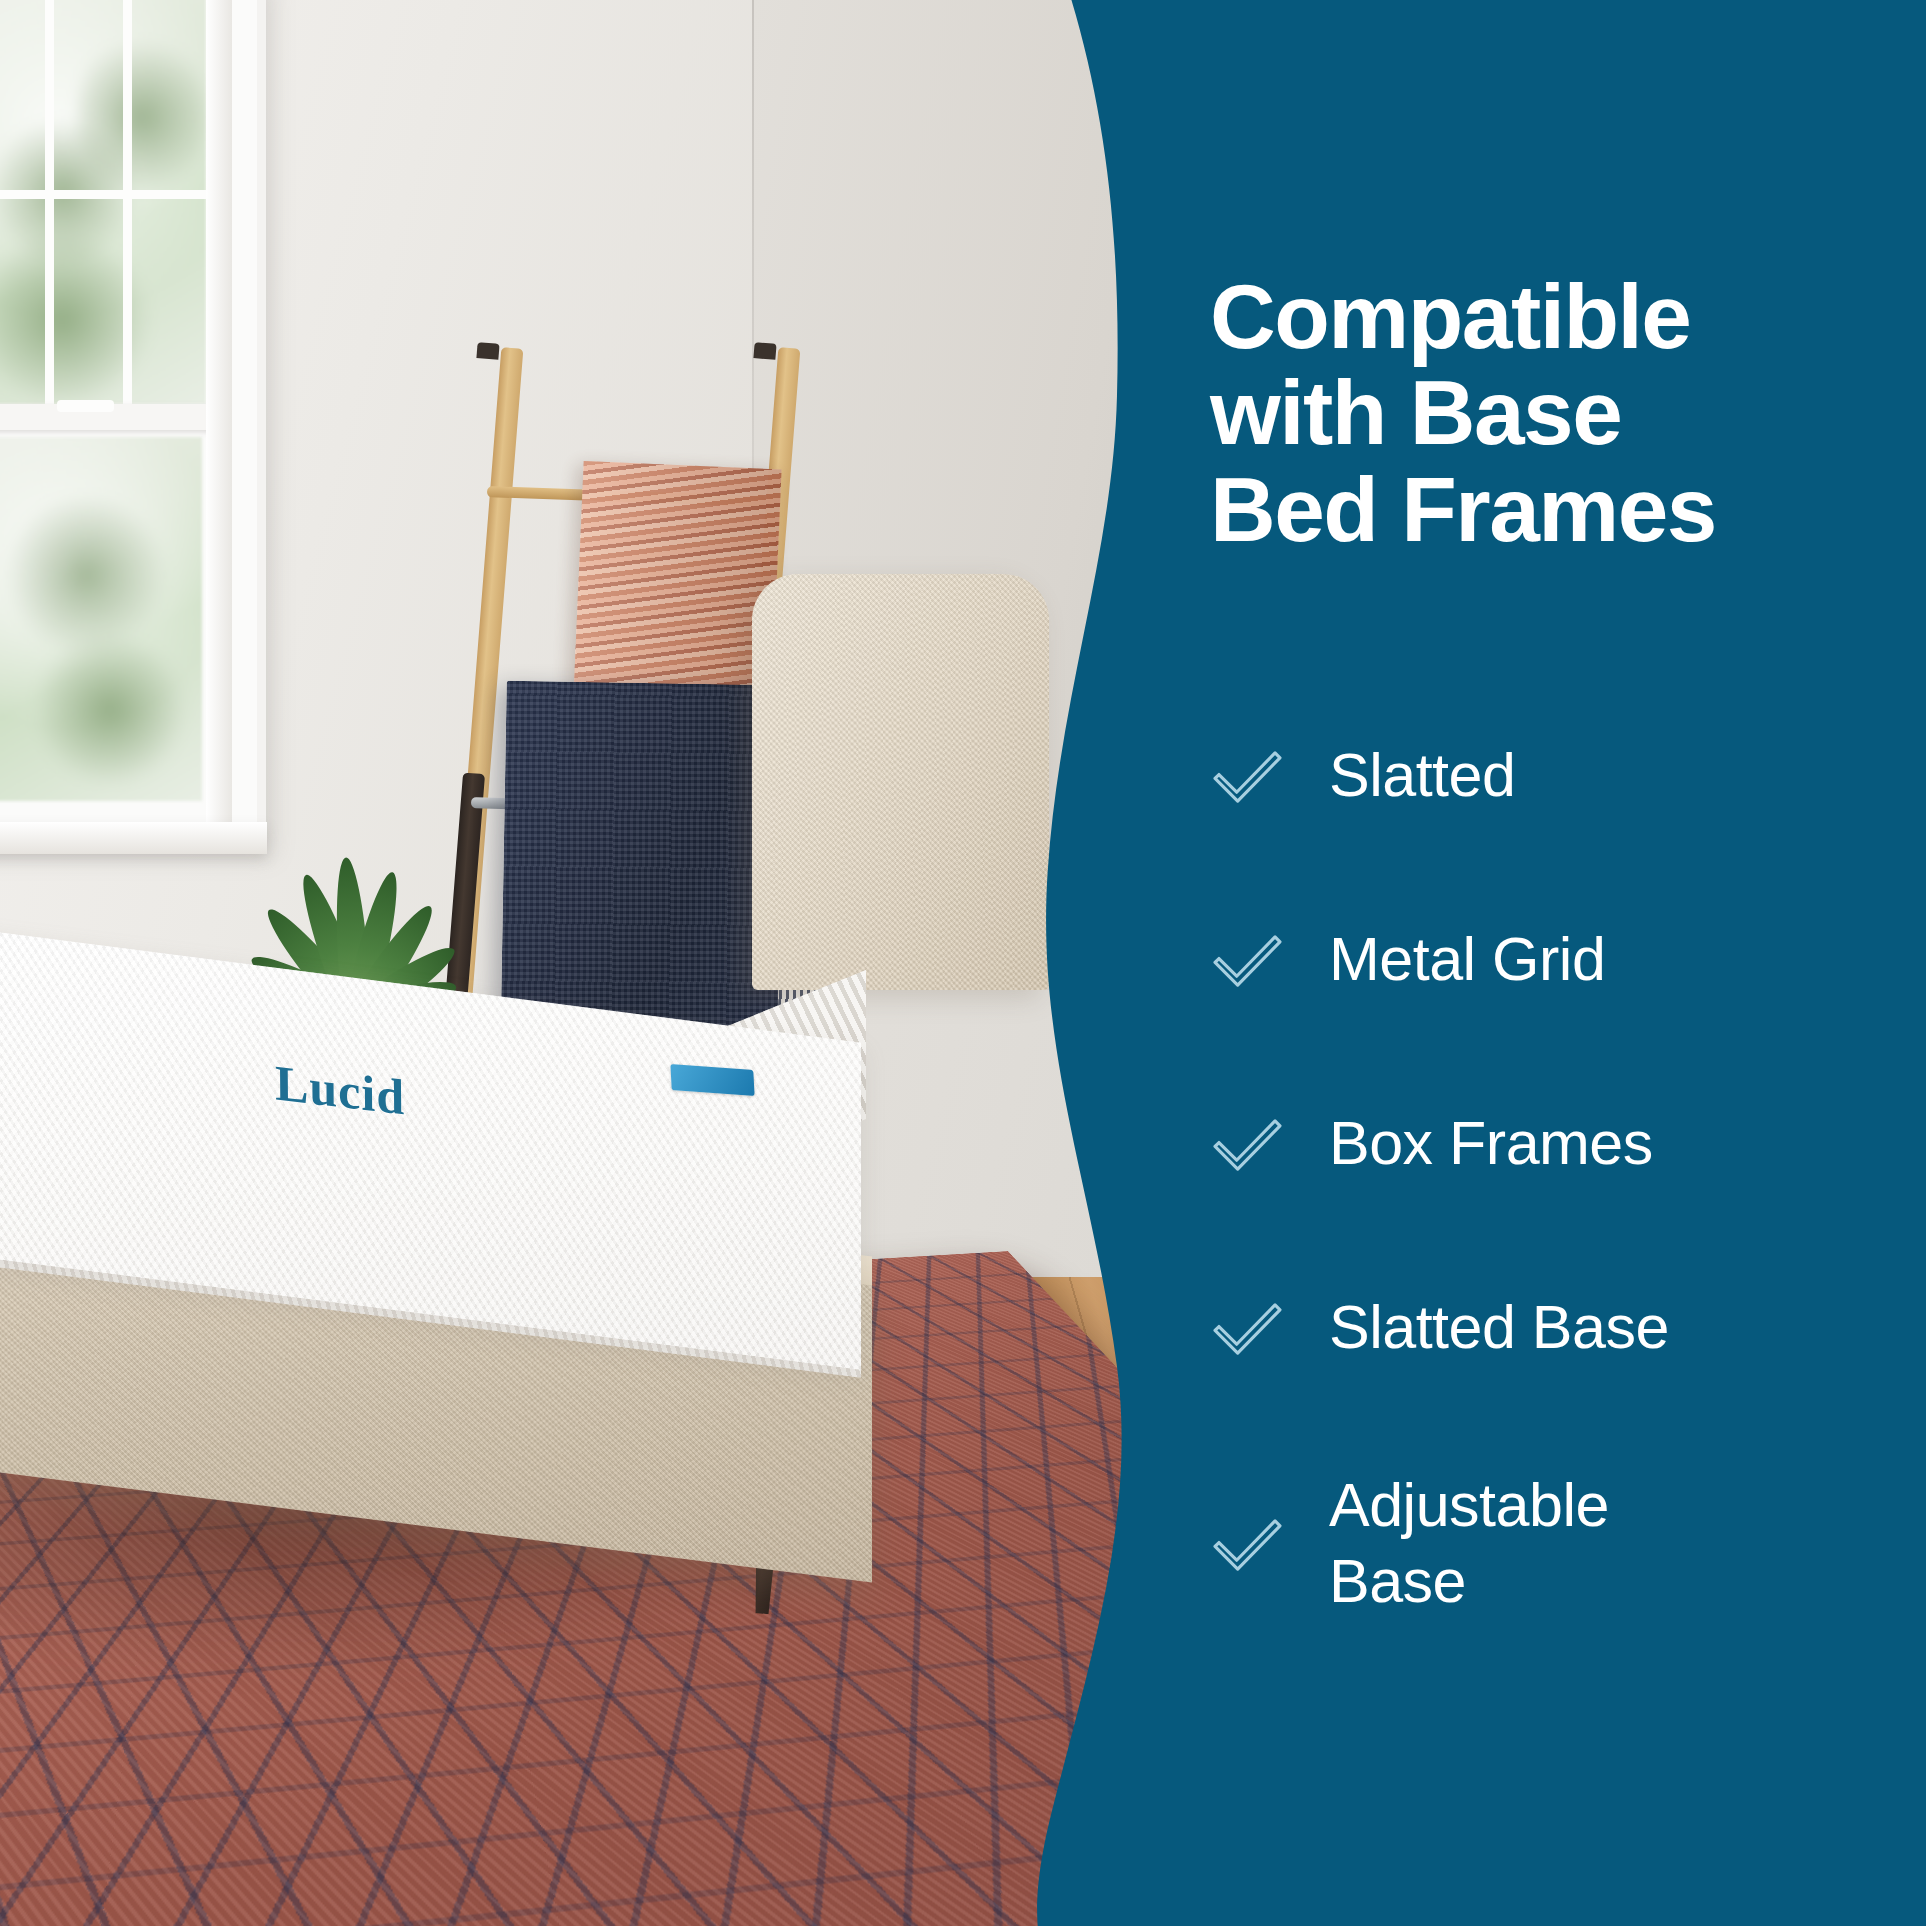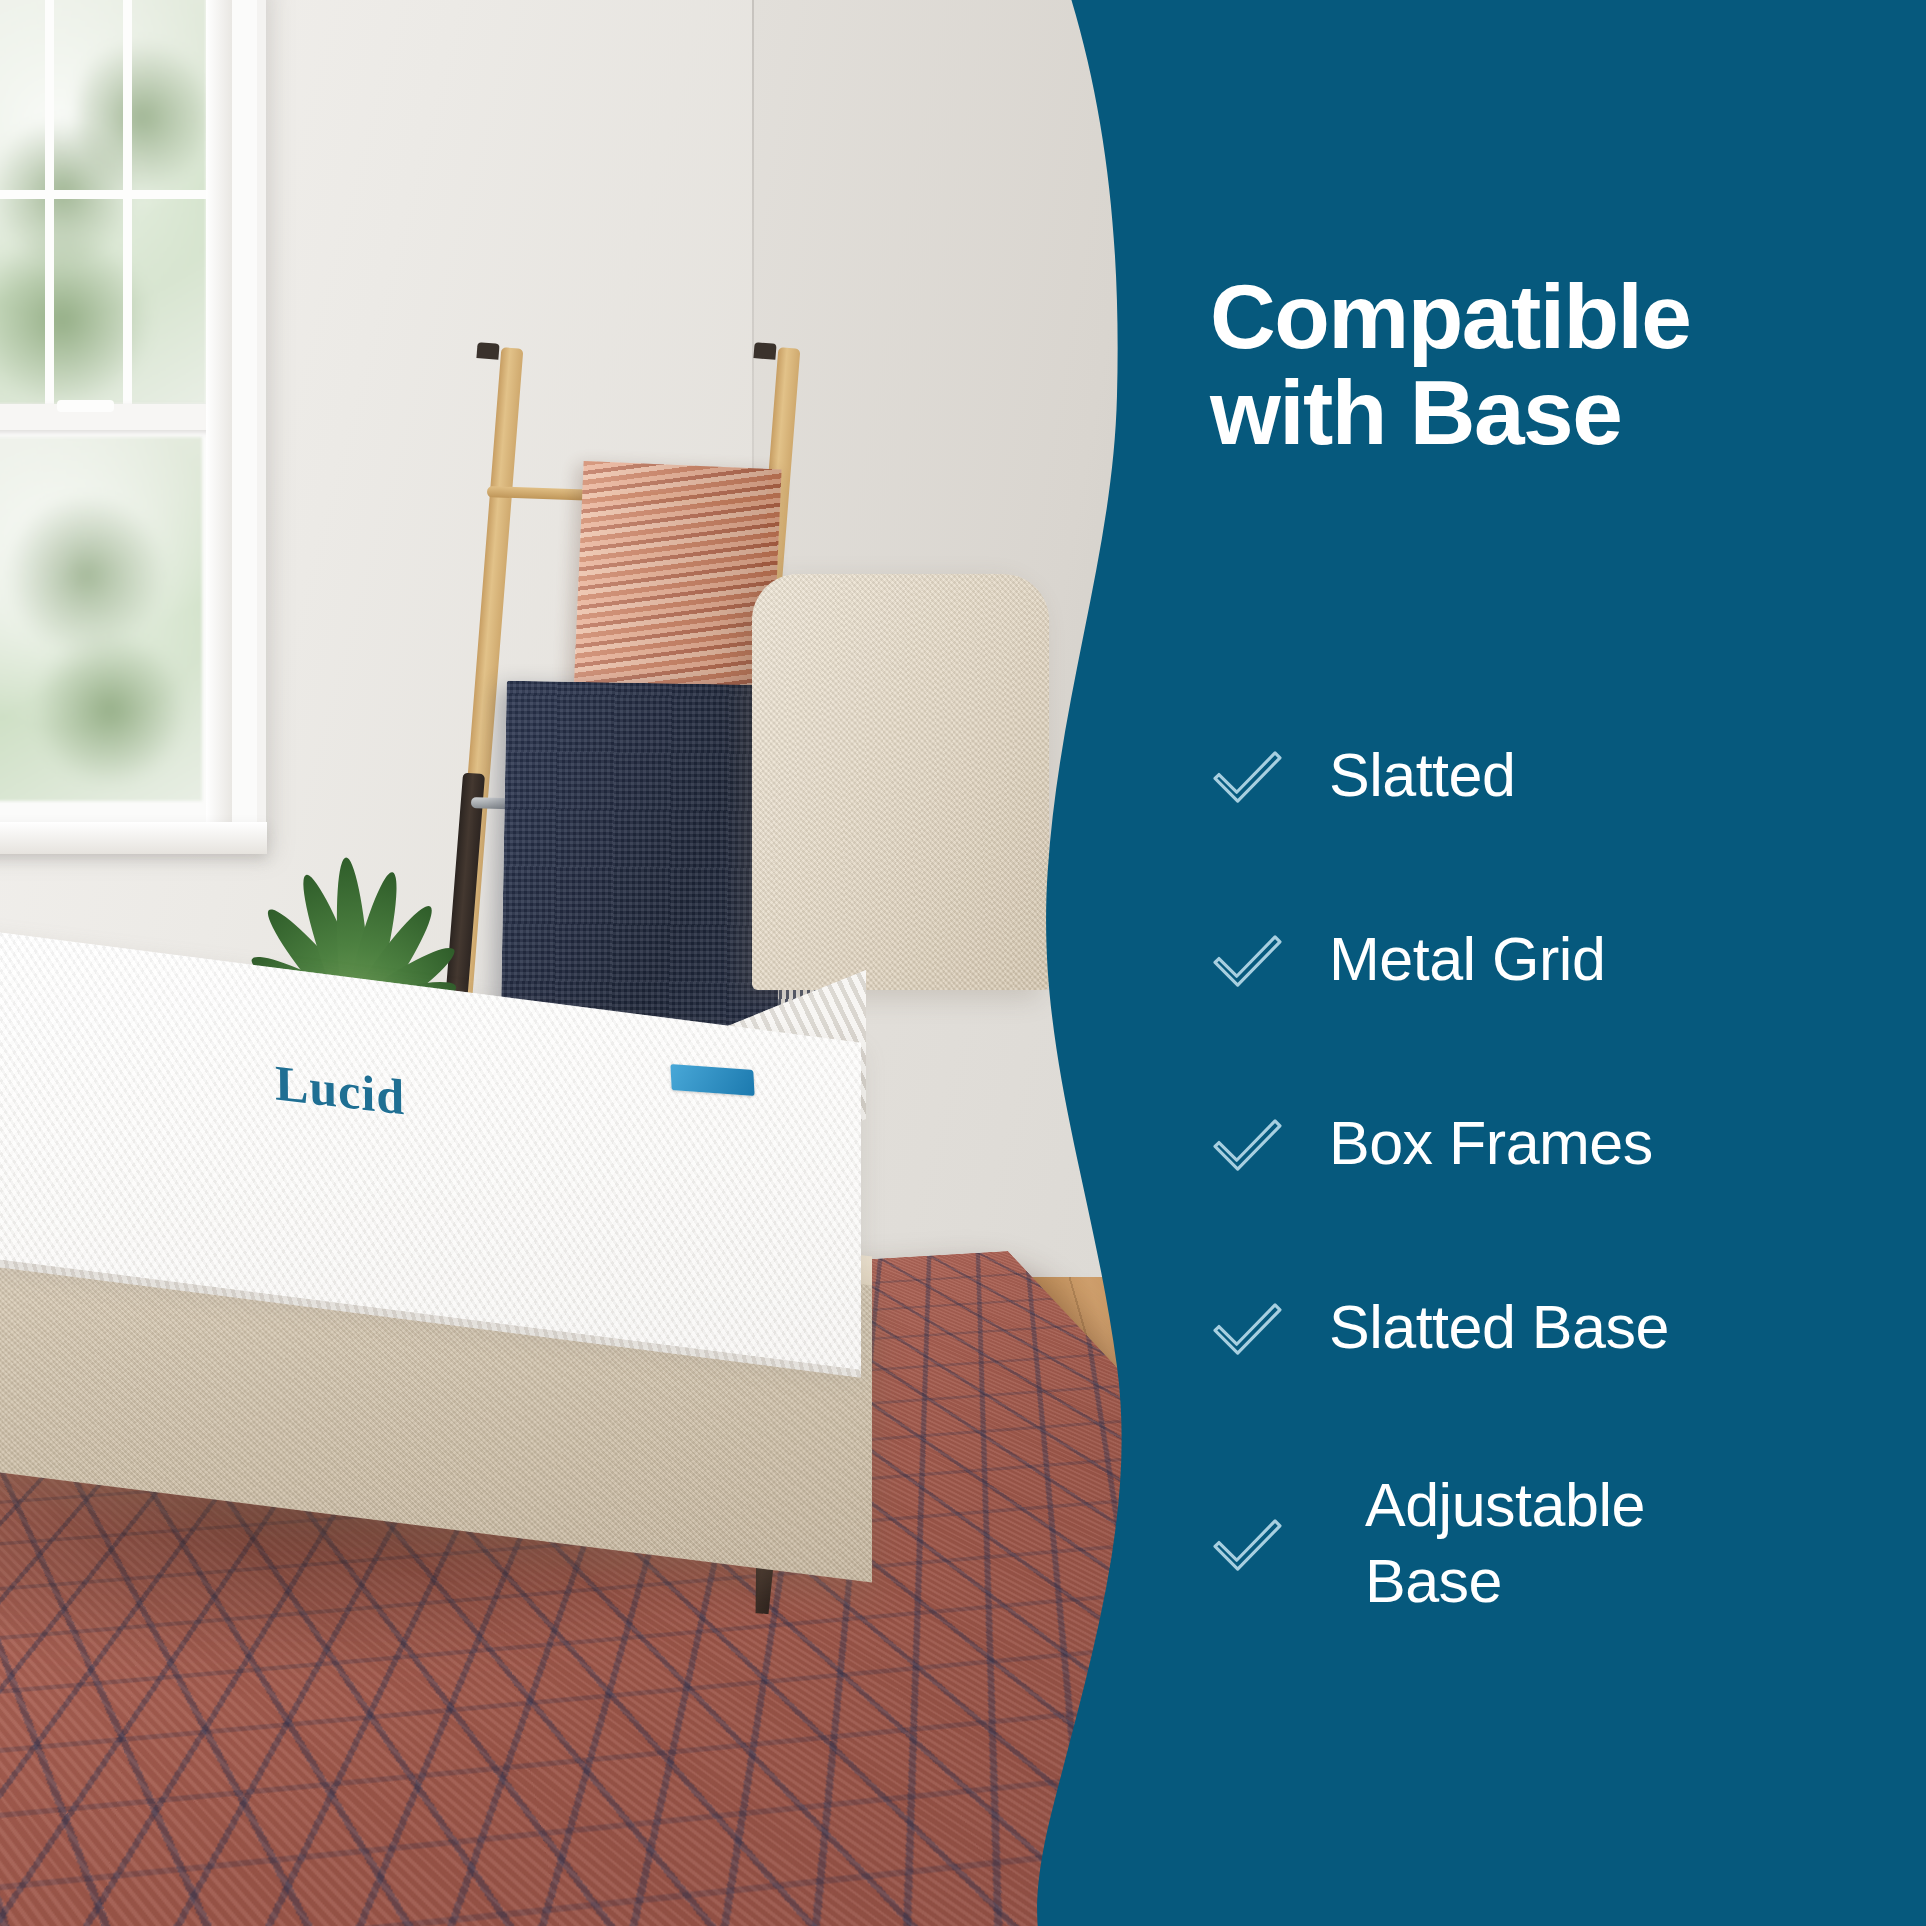--- a/index.html
+++ b/index.html
@@ -265,21 +265,21 @@
     letter-spacing:-1.5px;
   }
   .feature-list{
     position:absolute;left:0;top:683px;width:693px;
   }
   .feature-item{
     position:relative;
     display:flex;align-items:center;
     height:184px;
   }
-  .feature-item.two-line{height:248px;gap:36px;}
+  .feature-item.two-line{height:248px;}
   .check{
     width:75px;height:61px;flex:0 0 75px;margin-right:44px;
   }
   .feature-label{
     color:#ffffff;
     font-size:61px;line-height:1.25;font-weight:400;
     letter-spacing:-0.5px;
     white-space:pre-line;
   }
 </style>
@@ -365,20 +365,21 @@
              C1148,1530 1100,1680 1062,1830
              C1048,1886 1046,1920 1048,1946
              L1946,1946 L1946,0 Z" fill="#06597d"></path>
   </svg>
 
   <div id="panel-content">
 
     <div class="headline">
       <div>Compatible</div>
       <div>with Base</div>
+      <div>Bed Frames</div>
     </div>
 
     <div class="feature-list">
 
       <div class="feature-item">
         <svg class="check" viewBox="0 0 76 62">
           <path d="M5,34 L9,30 L27,48 L66,8 L71,13 L28,57 Z" fill="none" stroke="#a7cfe0" stroke-width="3.2" stroke-linejoin="round" stroke-linecap="round"></path>
         </svg>
         <div class="feature-label">Slatted</div>
       </div>

